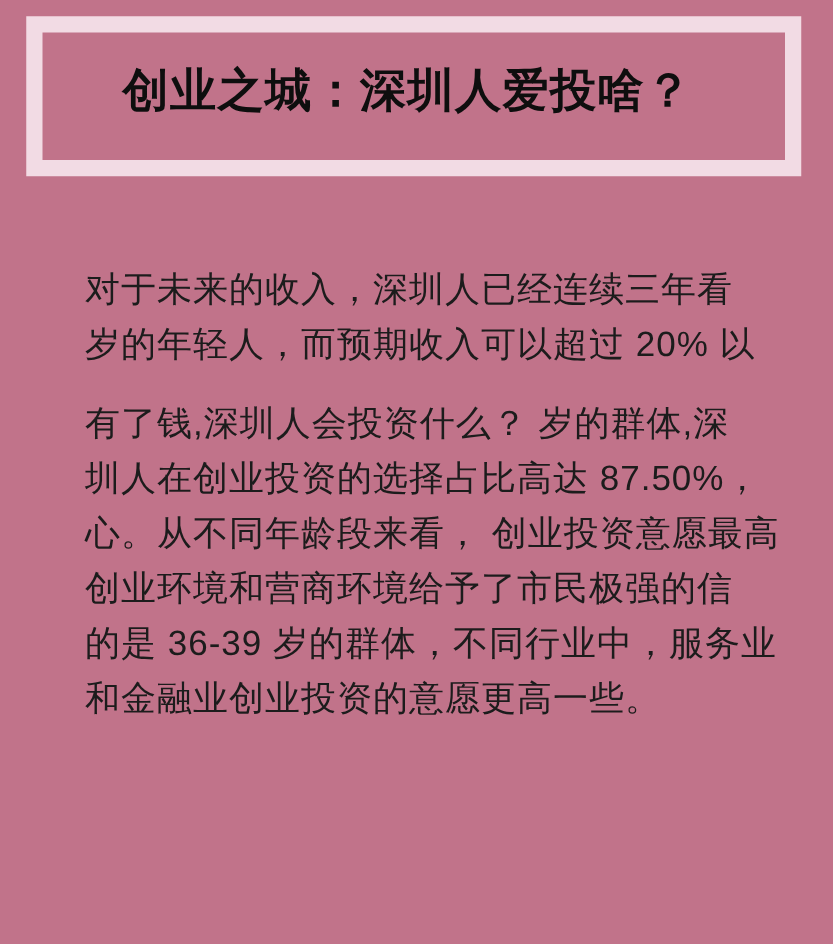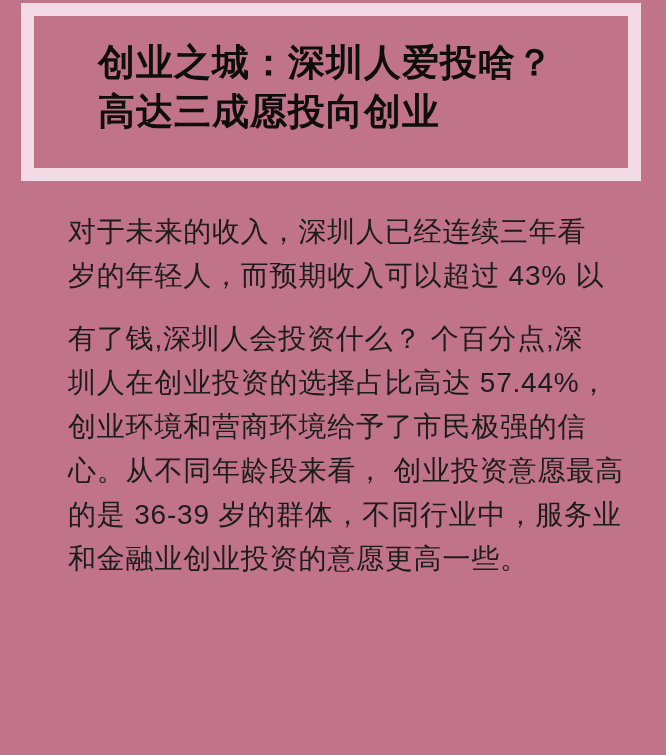--- a/index.html
+++ b/index.html
@@ -12,23 +12,23 @@
   html, body { width: 666px; height: 755px; }
   body {
     background: var(--bg);
     font-family: "Liberation Sans", sans-serif;
     overflow: hidden;
     position: relative;
   }
   .title-box {
     position: absolute;
     left: 21px;
-    top: 3px;
+    top: 13px;
     width: 620px;
-    height: 178px;
+    height: 128px;
     border: 13px solid var(--frame);
   }
   .title-text {
     padding: 22px 0 0 64px;
     font-size: 37px;
     line-height: 49px;
     font-weight: 700;
     letter-spacing: 1px;
     color: var(--title-color);
     white-space: nowrap;
@@ -49,30 +49,29 @@
   .paragraph.first { margin-top: 29px; }
   .paragraph.second { margin-top: 19px; }
   .text-line { white-space: nowrap; }
 </style>
 </head>
 <body>
 
 <div class="title-box">
   <div class="title-text">
     <div class="title-line">创业之城：深圳人爱投啥？</div>
-    <div class="title-line">高达三成愿投向创业</div>
   </div>
 </div>
 
 <div class="content">
   <div class="paragraph first">
     <div class="text-line">对于未来的收入，深圳人已经连续三年看</div>
-    <div class="text-line">岁的年轻人，而预期收入可以超过 43% 以</div>
+    <div class="text-line">岁的年轻人，而预期收入可以超过 20% 以</div>
   </div>
   <div class="paragraph second">
-    <div class="text-line">有了钱,深圳人会投资什么？ 个百分点,深</div>
-    <div class="text-line">圳人在创业投资的选择占比高达 57.44%，</div>
+    <div class="text-line">有了钱,深圳人会投资什么？ 岁的群体,深</div>
+    <div class="text-line">圳人在创业投资的选择占比高达 87.50%，</div>
+    <div class="text-line">心。从不同年龄段来看， 创业投资意愿最高</div>
     <div class="text-line">创业环境和营商环境给予了市民极强的信</div>
-    <div class="text-line">心。从不同年龄段来看， 创业投资意愿最高</div>
     <div class="text-line">的是 36-39 岁的群体，不同行业中，服务业</div>
     <div class="text-line">和金融业创业投资的意愿更高一些。</div>
   </div>
 </div>
 
 </body></html>

